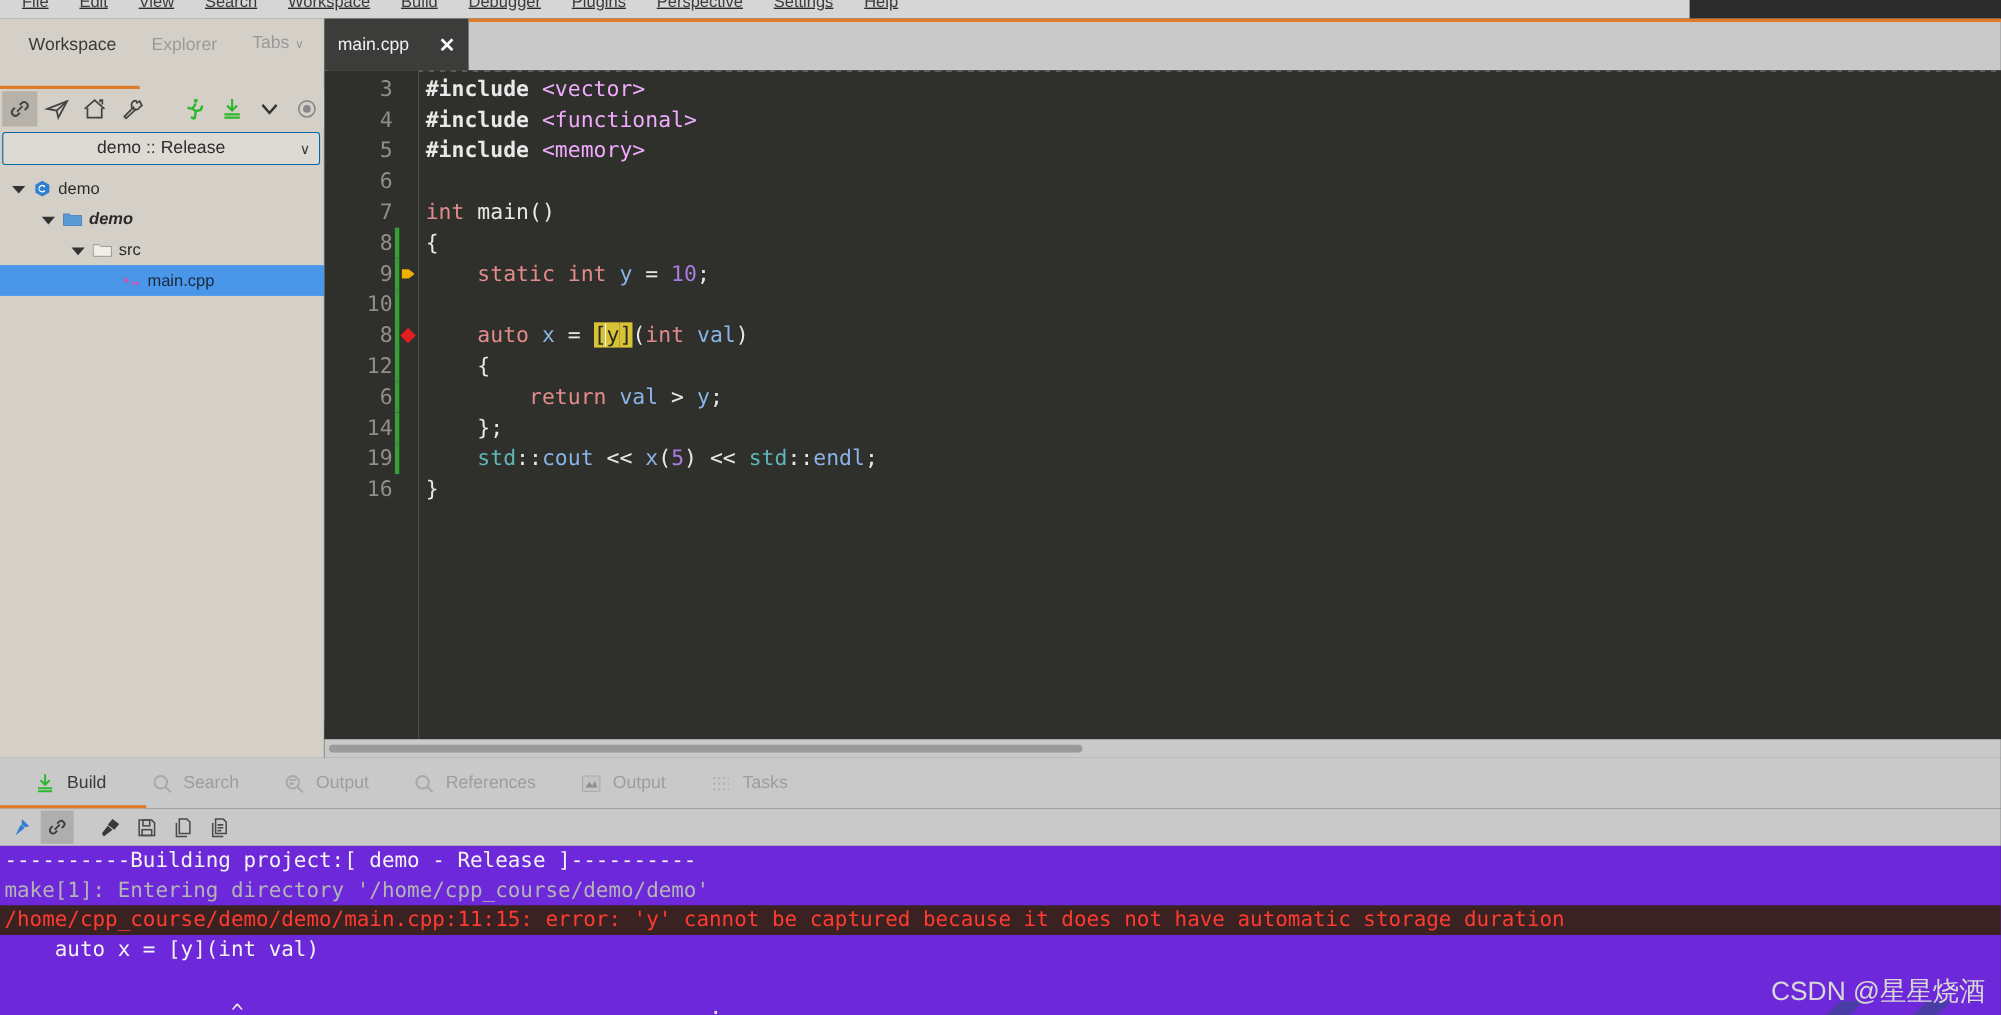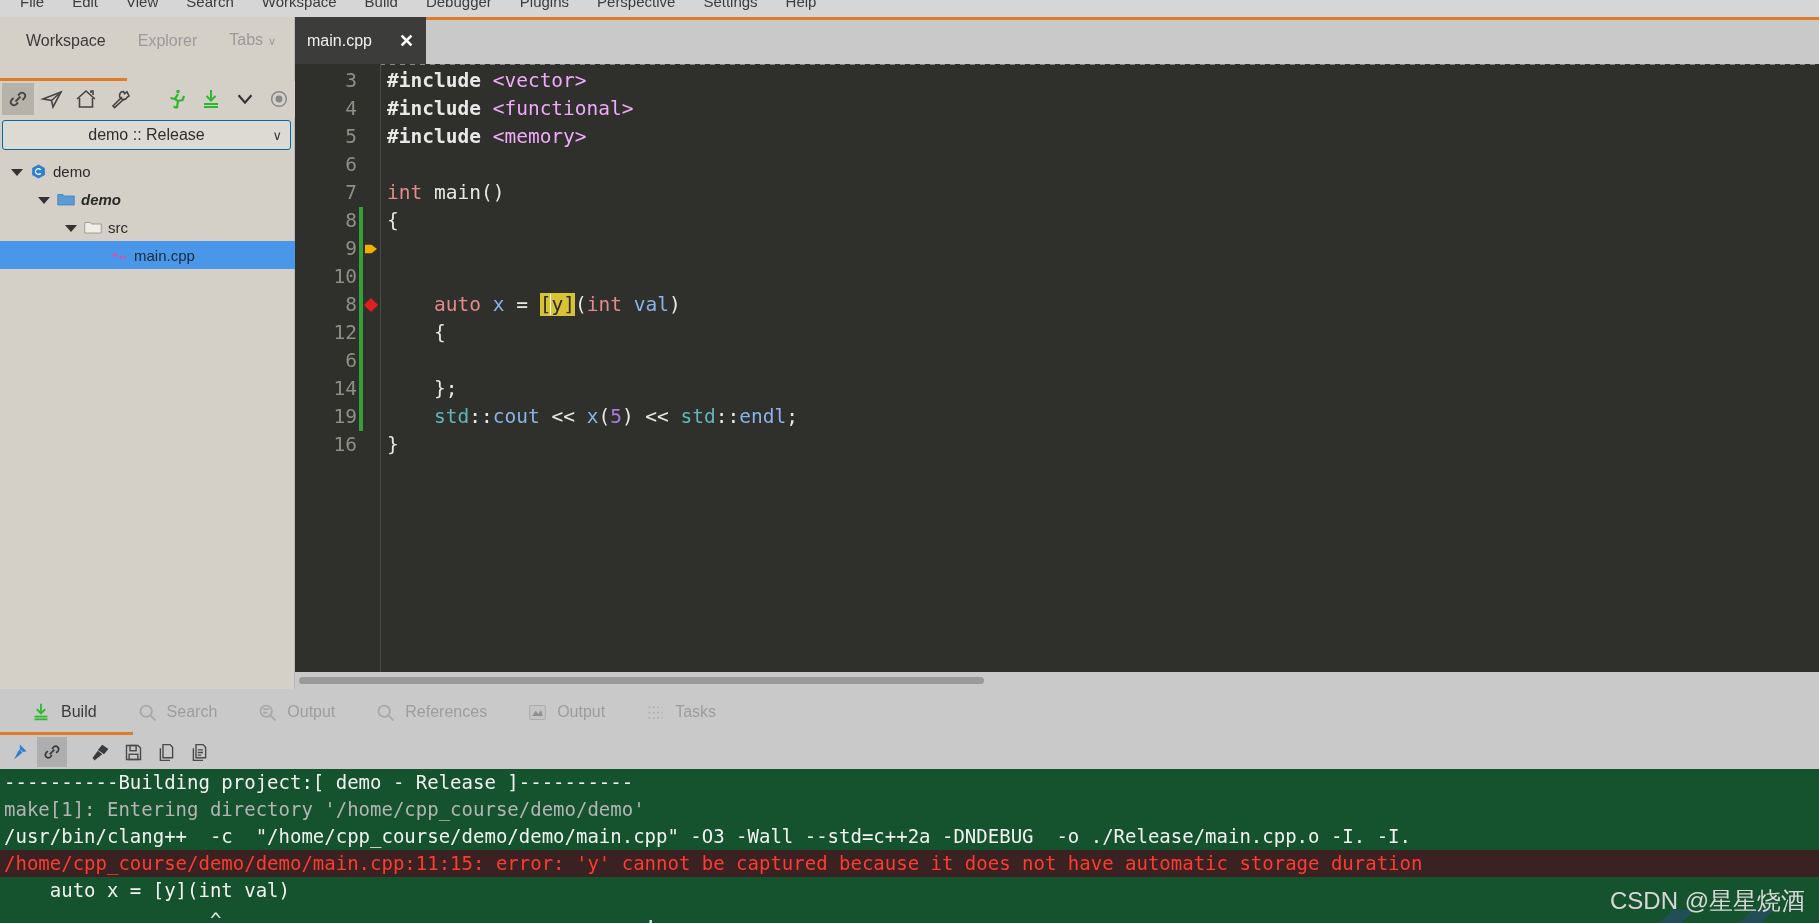--- a/index.html
+++ b/index.html
@@ -7,22 +7,22 @@
   html, body {
     width: 1819px; height: 923px;
     overflow: hidden;
     font-family: "Liberation Sans", sans-serif;
     background: #2b2b2b;
   }
   #app { position: relative; width: 1819px; height: 923px; }
 
   
   .menubar {
-    position: absolute; left: 0; top: 0; width: 1819px; height: 17px;
-    background: #d6d6d6; overflow: hidden;
+    position: absolute; left: 0; top: 0; width: 1536px; height: 17px;
+    background: #d6d6d6; overflow: hidden; text-decoration: underline;
   }
   .menubar-inner { display: flex; align-items: flex-end; height: 30px; margin-top: -14px; padding-left: 6px; }
   .menu-item {
     font-size: 15px; color: #3c3c3c; padding: 0 14px; line-height: 28px;
     white-space: nowrap;
   }
 
   
   .left-panel {
     position: absolute; left: 0; top: 17px; width: 295px; height: 672px;
@@ -142,21 +142,21 @@
   .dock-toolbar {
     position: absolute; left: 0; top: 735px; width: 1819px; height: 34px;
     background: #c9c9c9; display: flex; align-items: center; padding-left: 4px; gap: 3px;
   }
   .dtb-btn { width: 30px; height: 30px; display: flex; align-items: center; justify-content: center; }
   .dtb-btn.sel { background: #aeaeae; }
   .dtb-gap { width: 12px; }
 
   .console {
     position: absolute; left: 0; top: 769px; width: 1819px; height: 154px;
-    background: #14532d; overflow: hidden;
+    background: #6d28d9; overflow: hidden;
     font-family: "DejaVu Sans Mono", monospace; font-size: 19px;
   }
   .con-line { height: 27px; line-height: 27px; white-space: pre; padding-left: 4px; }
   .c-white { color: #f2f2f2; }
   .c-grey  { color: #b4b4b4; }
   .c-err   { color: #ff3b30; background: #3a2222; }
   .watermark {
     position: absolute; right: 14px; bottom: 6px;
     font-size: 24px; color: #d8d8d8; font-family: "Liberation Sans", sans-serif;
   }
@@ -348,40 +348,42 @@
           </div>
           <div class="code-row">
             <div class="ln">8</div>
             <div class="mod-bar"></div>
             <div class="code-text"><span class="t-plain">{</span></div>
           </div>
           <div class="code-row">
             <div class="ln">9</div>
             <div class="mod-bar"></div>
             <div class="marker bookmark"></div>
+            <div class="code-text"><span class="t-plain">    </span><span class="t-kw">static int</span><span class="t-plain"> </span><span class="t-var">y</span><span class="t-plain"> = </span><span class="t-num">10</span><span class="t-plain">;</span></div>
           </div>
           <div class="code-row">
             <div class="ln">10</div>
             <div class="mod-bar"></div>
             <div class="code-text"></div>
           </div>
           <div class="code-row">
             <div class="ln">8</div>
             <div class="mod-bar"></div>
             <div class="marker breakpoint"></div>
             <div class="code-text"><span class="t-plain">    </span><span class="t-kw">auto</span><span class="t-plain"> </span><span class="t-var">x</span><span class="t-plain"> = </span><span class="t-hl">[</span><span class="caret"></span><span class="t-hl">y</span><span class="t-hl">]</span><span class="t-plain">(</span><span class="t-kw">int</span><span class="t-plain"> </span><span class="t-var">val</span><span class="t-plain">)</span></div>
           </div>
           <div class="code-row">
             <div class="ln">12</div>
             <div class="mod-bar"></div>
             <div class="code-text"><span class="t-plain">    {</span></div>
           </div>
           <div class="code-row">
             <div class="ln">6</div>
             <div class="mod-bar"></div>
+            <div class="code-text"><span class="t-plain">        </span><span class="t-kw">return</span><span class="t-plain"> </span><span class="t-var">val</span><span class="t-plain"> &gt; </span><span class="t-var">y</span><span class="t-plain">;</span></div>
           </div>
           <div class="code-row">
             <div class="ln">14</div>
             <div class="mod-bar"></div>
             <div class="code-text"><span class="t-plain">    };</span></div>
           </div>
           <div class="code-row">
             <div class="ln">19</div>
             <div class="mod-bar"></div>
             <div class="code-text"><span class="t-plain">    </span><span class="t-ns">std</span><span class="t-plain">::</span><span class="t-var">cout</span><span class="t-plain"> &lt;&lt; </span><span class="t-var">x</span><span class="t-plain">(</span><span class="t-num">5</span><span class="t-plain">)</span><span class="t-plain"> &lt;&lt; </span><span class="t-ns">std</span><span class="t-plain">::</span><span class="t-var">endl</span><span class="t-plain">;</span></div>
@@ -497,21 +499,20 @@
           <path d="M5 7 V21 H16"></path>
         <path d="M10 9 H16 M10 12 H16 M10 15 H14"></path>
       </svg>
     </div>
   </div>
 
   <div class="console">
     <div id="console-lines" style="position:relative;">
         <div class="con-line c-white">----------Building project:[ demo - Release ]----------</div>
         <div class="con-line c-grey">make[1]: Entering directory '/home/cpp_course/demo/demo'</div>
-        <div class="con-line c-white">/usr/bin/clang++  -c  "/home/cpp_course/demo/demo/main.cpp" -O3 -Wall --std=c++2a -DNDEBUG  -o ./Release/main.cpp.o -I. -I.</div>
         <div class="con-line c-err">/home/cpp_course/demo/demo/main.cpp:11:15: error: 'y' cannot be captured because it does not have automatic storage duration</div>
         <div class="con-line c-white">    auto x = [y](int val)</div>
       </div>
     <div class="caret-mark">^</div>
     <div class="caret-mark2">.</div>
     <div class="logo-ghost"></div>
     <div class="watermark">CSDN @星星烧酒</div>
   </div>
 
 </div>

